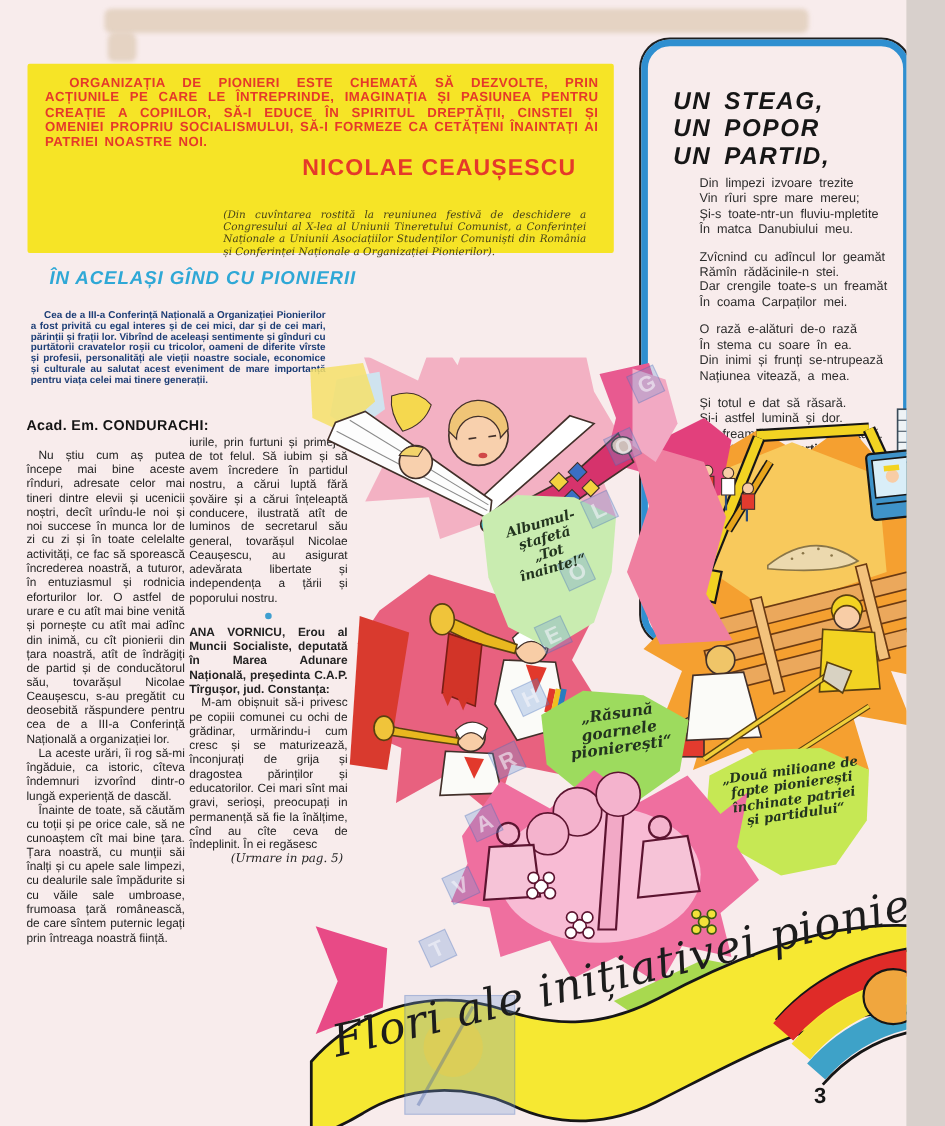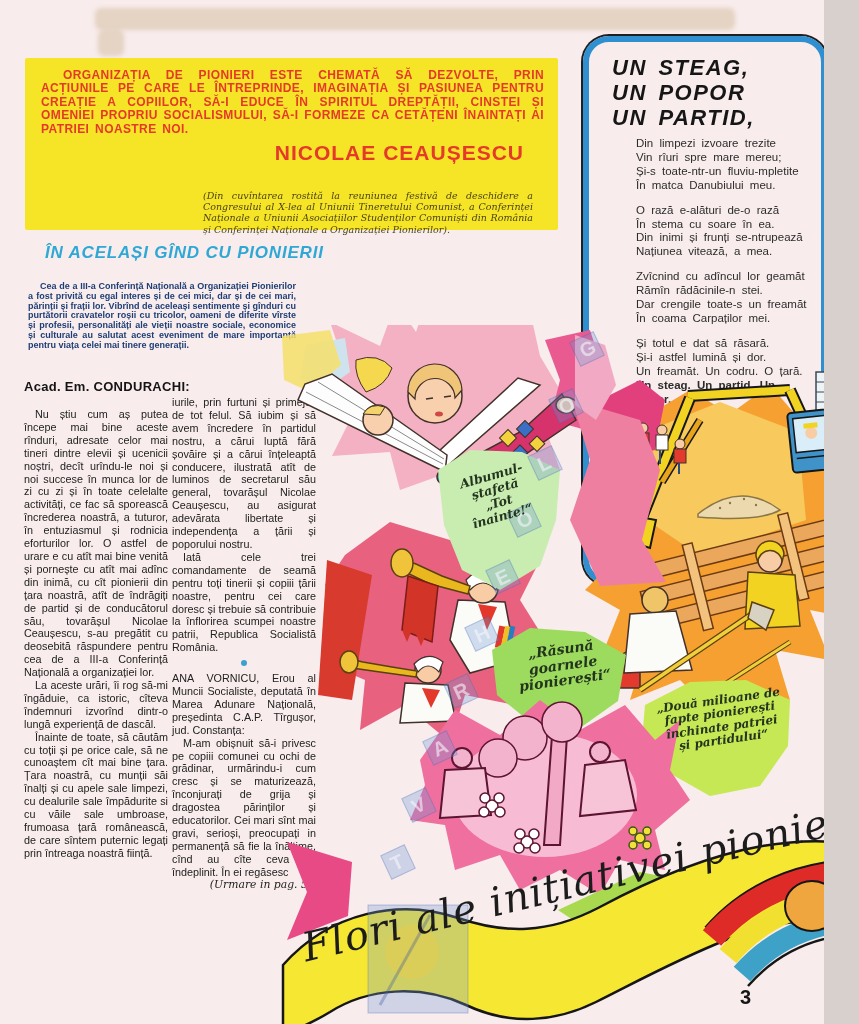--- a/index.html
+++ b/index.html
@@ -20,29 +20,29 @@
     font-family:"DejaVu Serif",serif;line-height:11.2px;text-align:justify;}
   
   #article-heading{left:45px;top:243px;font-size:17px;font-weight:bold;font-style:italic;
     color:#2fa8d6;letter-spacing:.8px;}
   #article-lead{left:28px;top:282px;width:268px;font-size:9px;font-weight:bold;color:#1d3e76;
     text-align:justify;line-height:9.8px;text-indent:12px;}
   #byline1{left:24px;top:379px;font-size:13px;font-weight:bold;color:#141414;letter-spacing:.3px;}
   .col{width:144px;font-size:10.8px;color:#222;text-align:justify;line-height:12.9px;}
   .col p{margin:0;text-indent:11px;}
   .col p.noind{text-indent:0;}
-  .col p.bold{font-weight:normal;}
+  .col p.bold{font-weight:bold;}
   .col .cont{font-style:italic;text-align:right;padding-right:4px;font-family:"DejaVu Serif",serif;}
   #col1{left:24px;top:408px;}
   #col2{left:172px;top:396px;}
   .dot{width:6px;height:6px;border-radius:50%;background:#3f9fd0;margin:6px auto;}
   
   #poem-box{left:583px;top:36px;width:232px;height:537px;border:6px solid #2f8fd0;border-radius:26px;
     box-shadow:0 0 0 2px #1f1f1f;background:transparent;}
-  #poem-inner{padding:13px 8px 0 23px;}
+  #poem-inner{padding:13px 8px 0 23px;margin-top:24px;}
   .poem-title-line{font-size:22px;font-weight:bold;font-style:italic;color:#161616;
     line-height:25px;letter-spacing:1.5px;word-spacing:4px;}
   .stanza{margin:0 0 11px 0;}
   .pline{font-size:11.5px;color:#2c2c2c;line-height:13.9px;word-spacing:3px;padding-left:24px;}
   .pline.boldline{font-weight:bold;}
   #poem-author{margin:13px 14px 0 0;text-align:right;font-size:13px;font-weight:bold;color:#161616;letter-spacing:1px;}
   #poem-body{margin-top:7px;}
   
   #collage{left:280px;top:325px;width:579px;height:699px;z-index:2;}
   
@@ -76,50 +76,49 @@
   <div class="abs" id="byline1">Acad. Em. CONDURACHI:</div>
 
   <div class="abs col" id="col1">
     <p>Nu știu cum aș putea începe mai bine aceste rînduri, adresate celor mai tineri dintre elevii și ucenicii noștri, decît urîndu-le noi și noi succese în munca lor de zi cu zi și în toate celelalte activități, ce fac să sporească încrederea noastră, a tuturor, în entuziasmul și rodnicia eforturilor lor. O astfel de urare e cu atît mai bine venită și pornește cu atît mai adînc din inimă, cu cît pionierii din țara noastră, atît de îndrăgiți de partid și de conducătorul său, tovarășul Nicolae Ceaușescu, s-au pregătit cu deosebită răspundere pentru cea de a III-a Conferință Națională a organizației lor.</p>
     <p>La aceste urări, îi rog să-mi îngăduie, ca istoric, cîteva îndemnuri izvorînd dintr-o lungă experiență de dascăl.</p>
     <p>Înainte de toate, să căutăm cu toții și pe orice cale, să ne cunoaștem cît mai bine țara. Țara noastră, cu munții săi înalți și cu apele sale limpezi, cu dealurile sale împădurite si cu văile sale umbroase, frumoasa țară românească, de care sîntem puternic legați prin întreaga noastră ființă.</p>
   </div>
 
   <div class="abs col" id="col2">
     <p class="noind">iurile, prin furtuni și primejdii de tot felul. Să iubim și să avem încredere în partidul nostru, a cărui luptă fără șovăire și a cărui înțeleaptă conducere, ilustrată atît de luminos de secretarul său general, tovarășul Nicolae Ceaușescu, au asigurat adevărata libertate și independența a țării și poporului nostru.</p>
-    <p>Iată cele trei comandamente de seamă pentru toți tinerii și copiii țării noastre, pentru cei care doresc și trebuie să contribuie la înflorirea scumpei noastre patrii, Republica Socialistă România.</p>
     <div class="dot"></div>
     <p class="bold noind">ANA VORNICU, Erou al Muncii Socialiste, deputată în Marea Adunare Națională, președinta C.A.P. Tîrgușor, jud. Constanța:</p>
     <p>M-am obișnuit să-i privesc pe copiii comunei cu ochi de grădinar, urmărindu-i cum cresc și se maturizează, înconjurați de grija și dragostea părinților și educatorilor. Cei mari sînt mai gravi, serioși, preocupați in permanență să fie la înălțime, cînd au cîte ceva de îndeplinit. În ei regăsesc</p>
     <p class="cont noind">(Urmare in pag. 5)</p>
   </div>
 
   <div class="abs" id="poem-box">
     <div id="poem-inner">
       <div class="poem-title-line">UN STEAG,</div>
       <div class="poem-title-line">UN POPOR</div>
       <div class="poem-title-line">UN PARTID,</div>
       <div id="poem-body">
         <div class="stanza">
           <div class="pline">Din limpezi izvoare trezite</div>
           <div class="pline">Vin rîuri spre mare mereu;</div>
           <div class="pline">Și-s toate-ntr-un fluviu-mpletite</div>
           <div class="pline">În matca Danubiului meu.</div>
         </div>
         <div class="stanza">
+          <div class="pline">Zvîcnind cu adîncul lor geamăt</div>
+          <div class="pline">Rămîn rădăcinile-n stei.</div>
+          <div class="pline">Dar crengile toate-s un freamăt</div>
+          <div class="pline">În coama Carpaților mei.</div>
+        </div>
+        <div class="stanza">
           <div class="pline">O rază e-alături de-o rază</div>
           <div class="pline">În stema cu soare în ea.</div>
           <div class="pline">Din inimi și frunți se-ntrupează</div>
           <div class="pline">Națiunea vitează, a mea.</div>
-        </div>
-        <div class="stanza">
-          <div class="pline">Zvîcnind cu adîncul lor geamăt</div>
-          <div class="pline">Rămîn rădăcinile-n stei.</div>
-          <div class="pline">Dar crengile toate-s un freamăt</div>
-          <div class="pline">În coama Carpaților mei.</div>
         </div>
         <div class="stanza">
           <div class="pline">Și totul e dat  să răsară.</div>
           <div class="pline">Și-i astfel lumină și dor.</div>
           <div class="pline">Un freamăt. Un codru. O țară.</div>
           <div class="pline boldline">Un steag. Un partid. Un popor.</div>
         </div>
         <div id="poem-author">Victor TULBURE</div>
       </div>
     </div>

